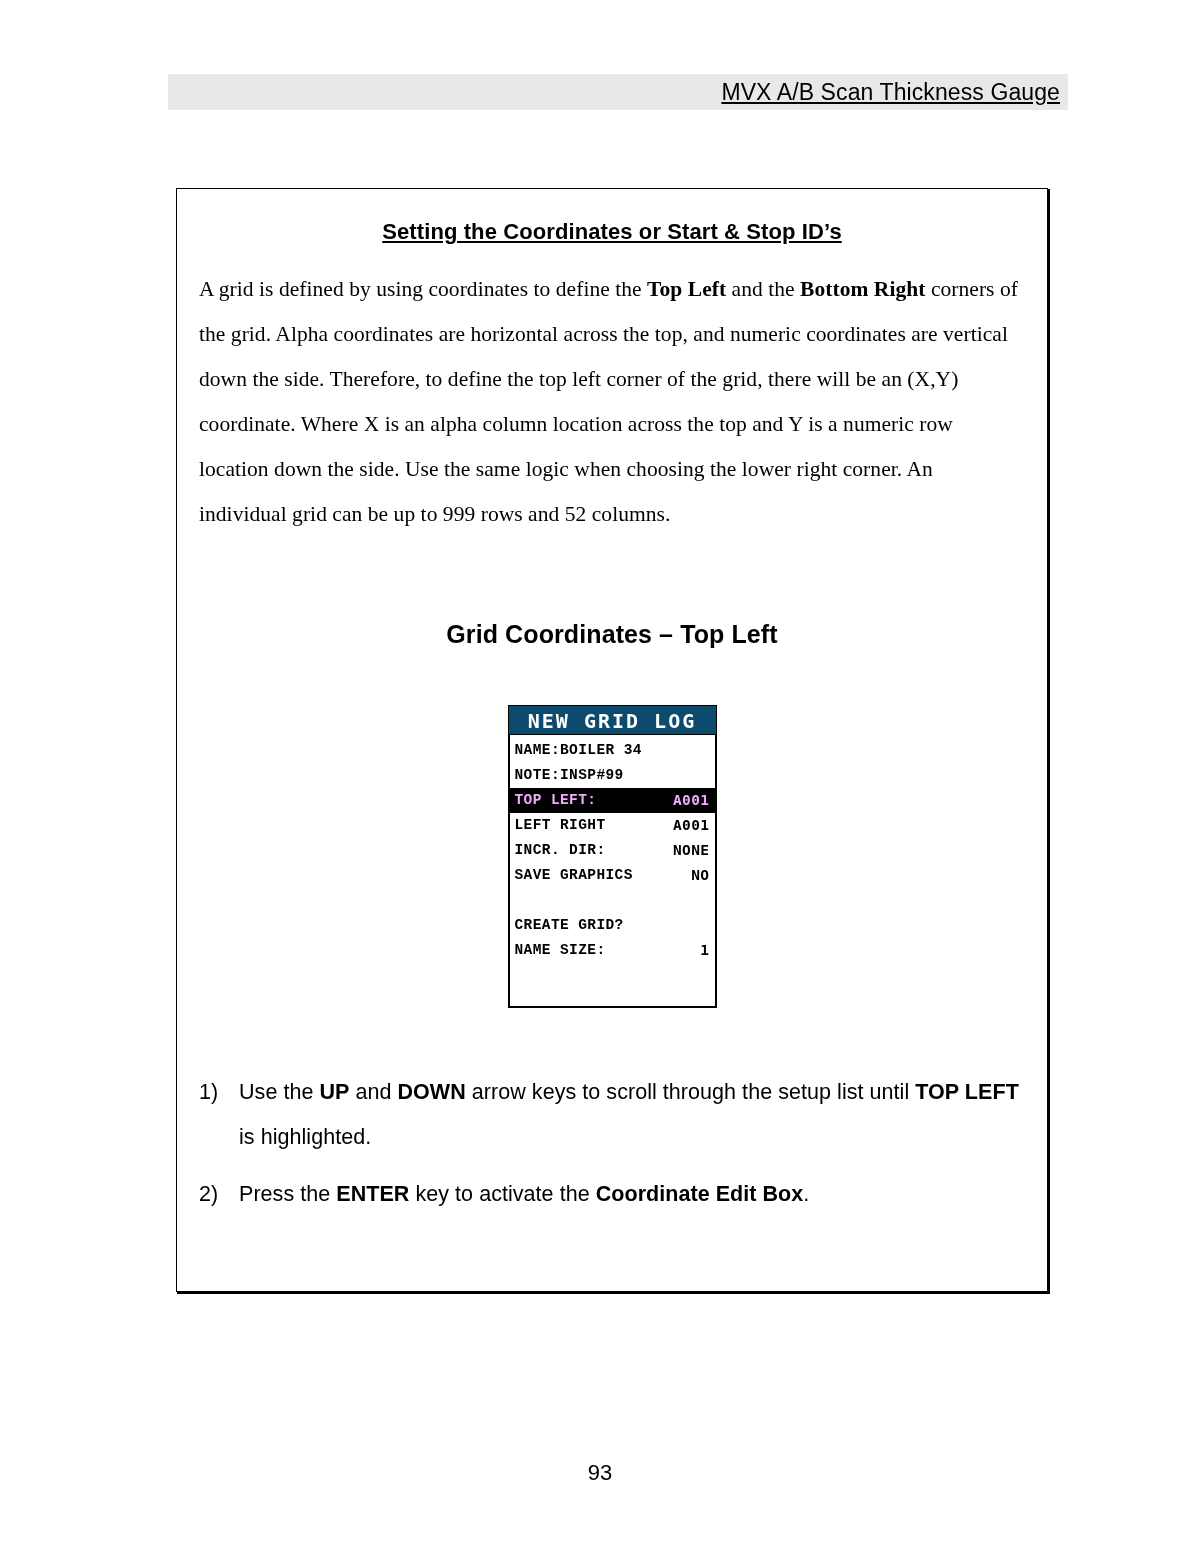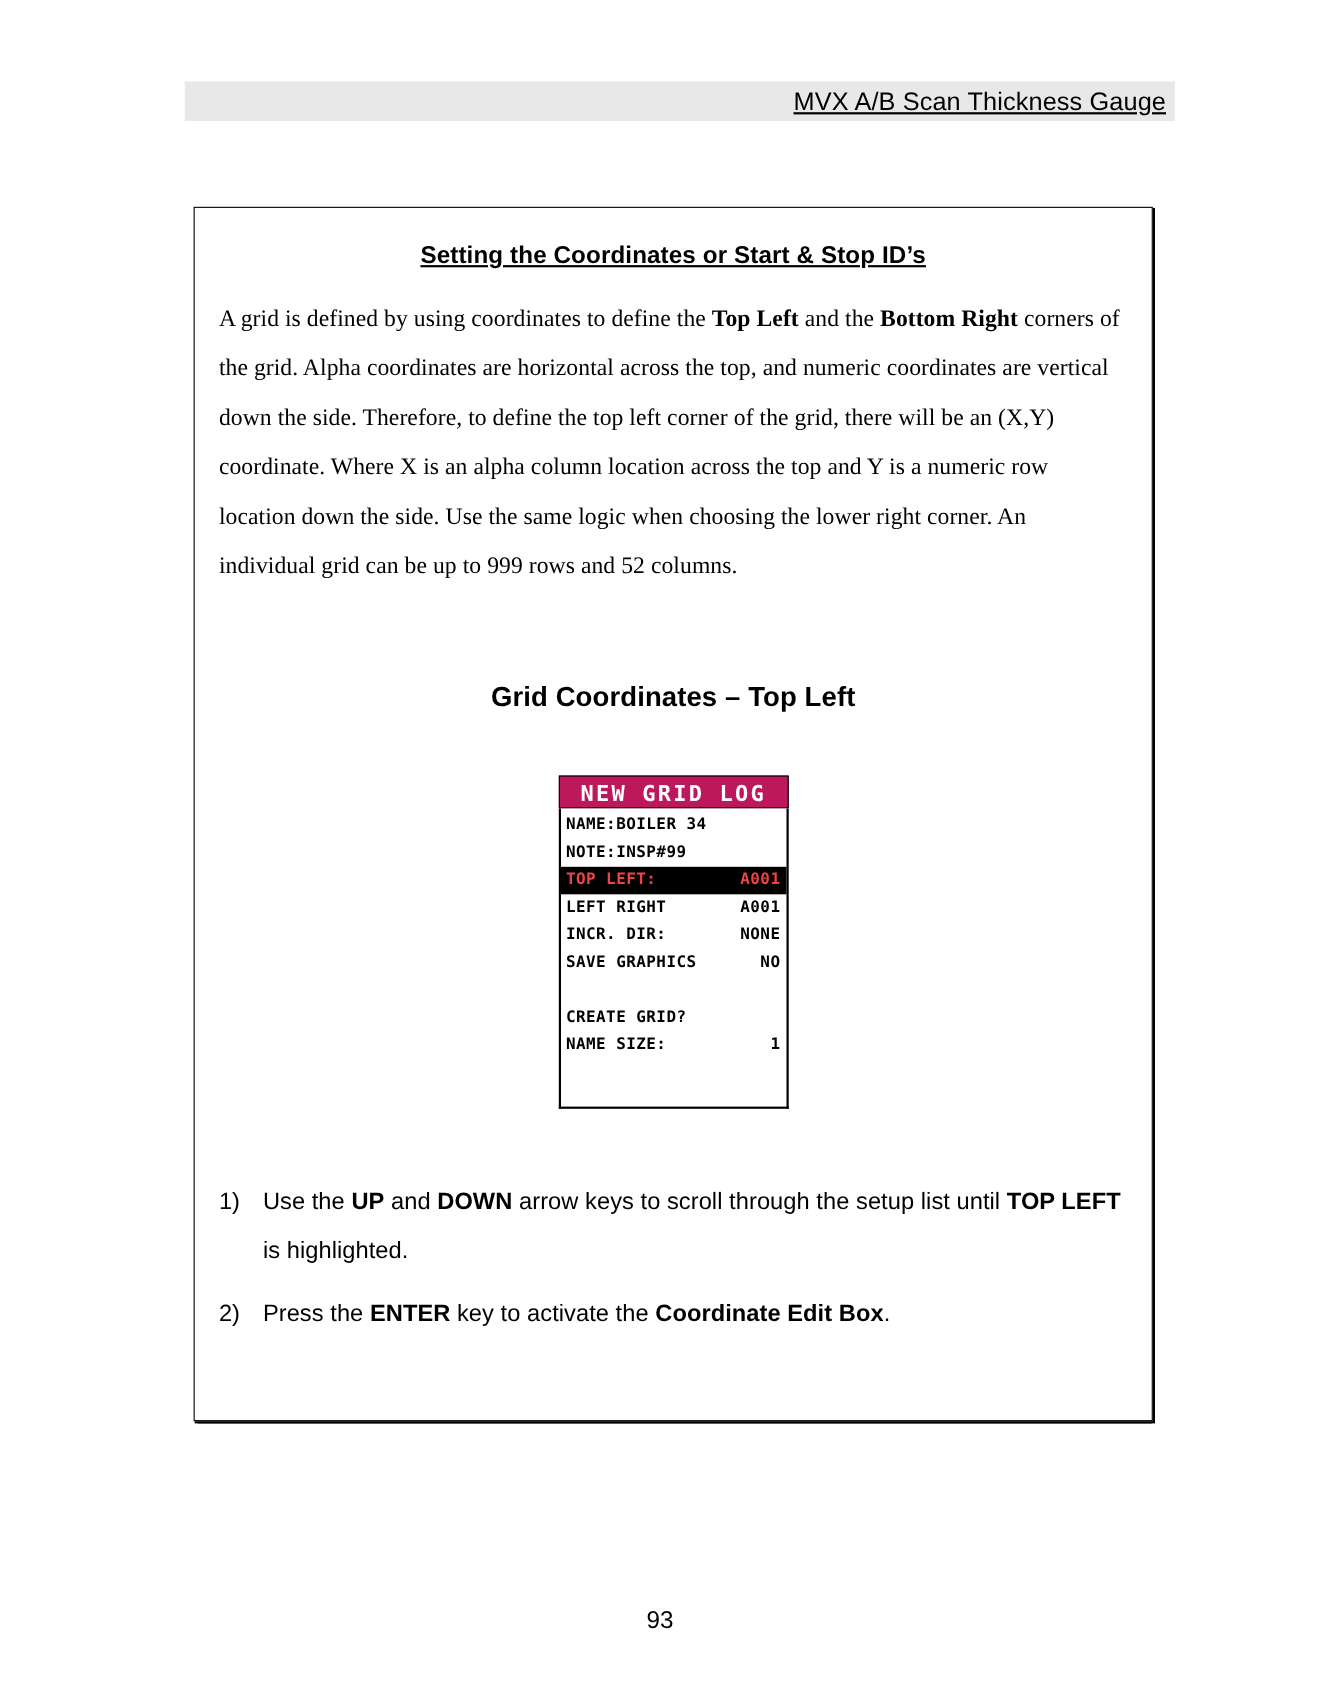--- a/index.html
+++ b/index.html
@@ -89,21 +89,21 @@
     margin-top: 56px;
     display: flex;
     justify-content: center;
   }
   .lcd {
     width: 209px;
     font-family: "DejaVu Sans Mono", monospace;
     font-weight: bold;
   }
   .lcd-titlebar {
-    background: #be185d;
+    background: #0c4a6e;
     color: #fff;
     height: 30px;
     line-height: 30px;
     text-align: center;
     font-size: 20px;
     letter-spacing: 2px;
     border: 1px solid #000;
     box-sizing: border-box;
   }
   .lcd-body {
@@ -121,23 +121,23 @@
     justify-content: space-between;
     align-items: center;
     font-size: 14.5px;
     letter-spacing: 0.4px;
     padding: 0 5px;
     box-sizing: border-box;
     white-space: nowrap;
   }
   .lcd-row.highlight {
     background: #000;
-    color: #ef4444;
-  }
-  .lcd-row .lcd-label { text-align: left; }
+    color: #f0abfc;
+  }
+  .lcd-row .lcd-label { text-align: left; font-family: Liberation Mono, monospace; }
   .lcd-row .lcd-value { text-align: left; }
   .lcd-spacer { height: 25px; }
 
   
   .steps {
     margin-top: 62px;
     padding: 0;
   }
   .step {
     font-size: 21.5px;

